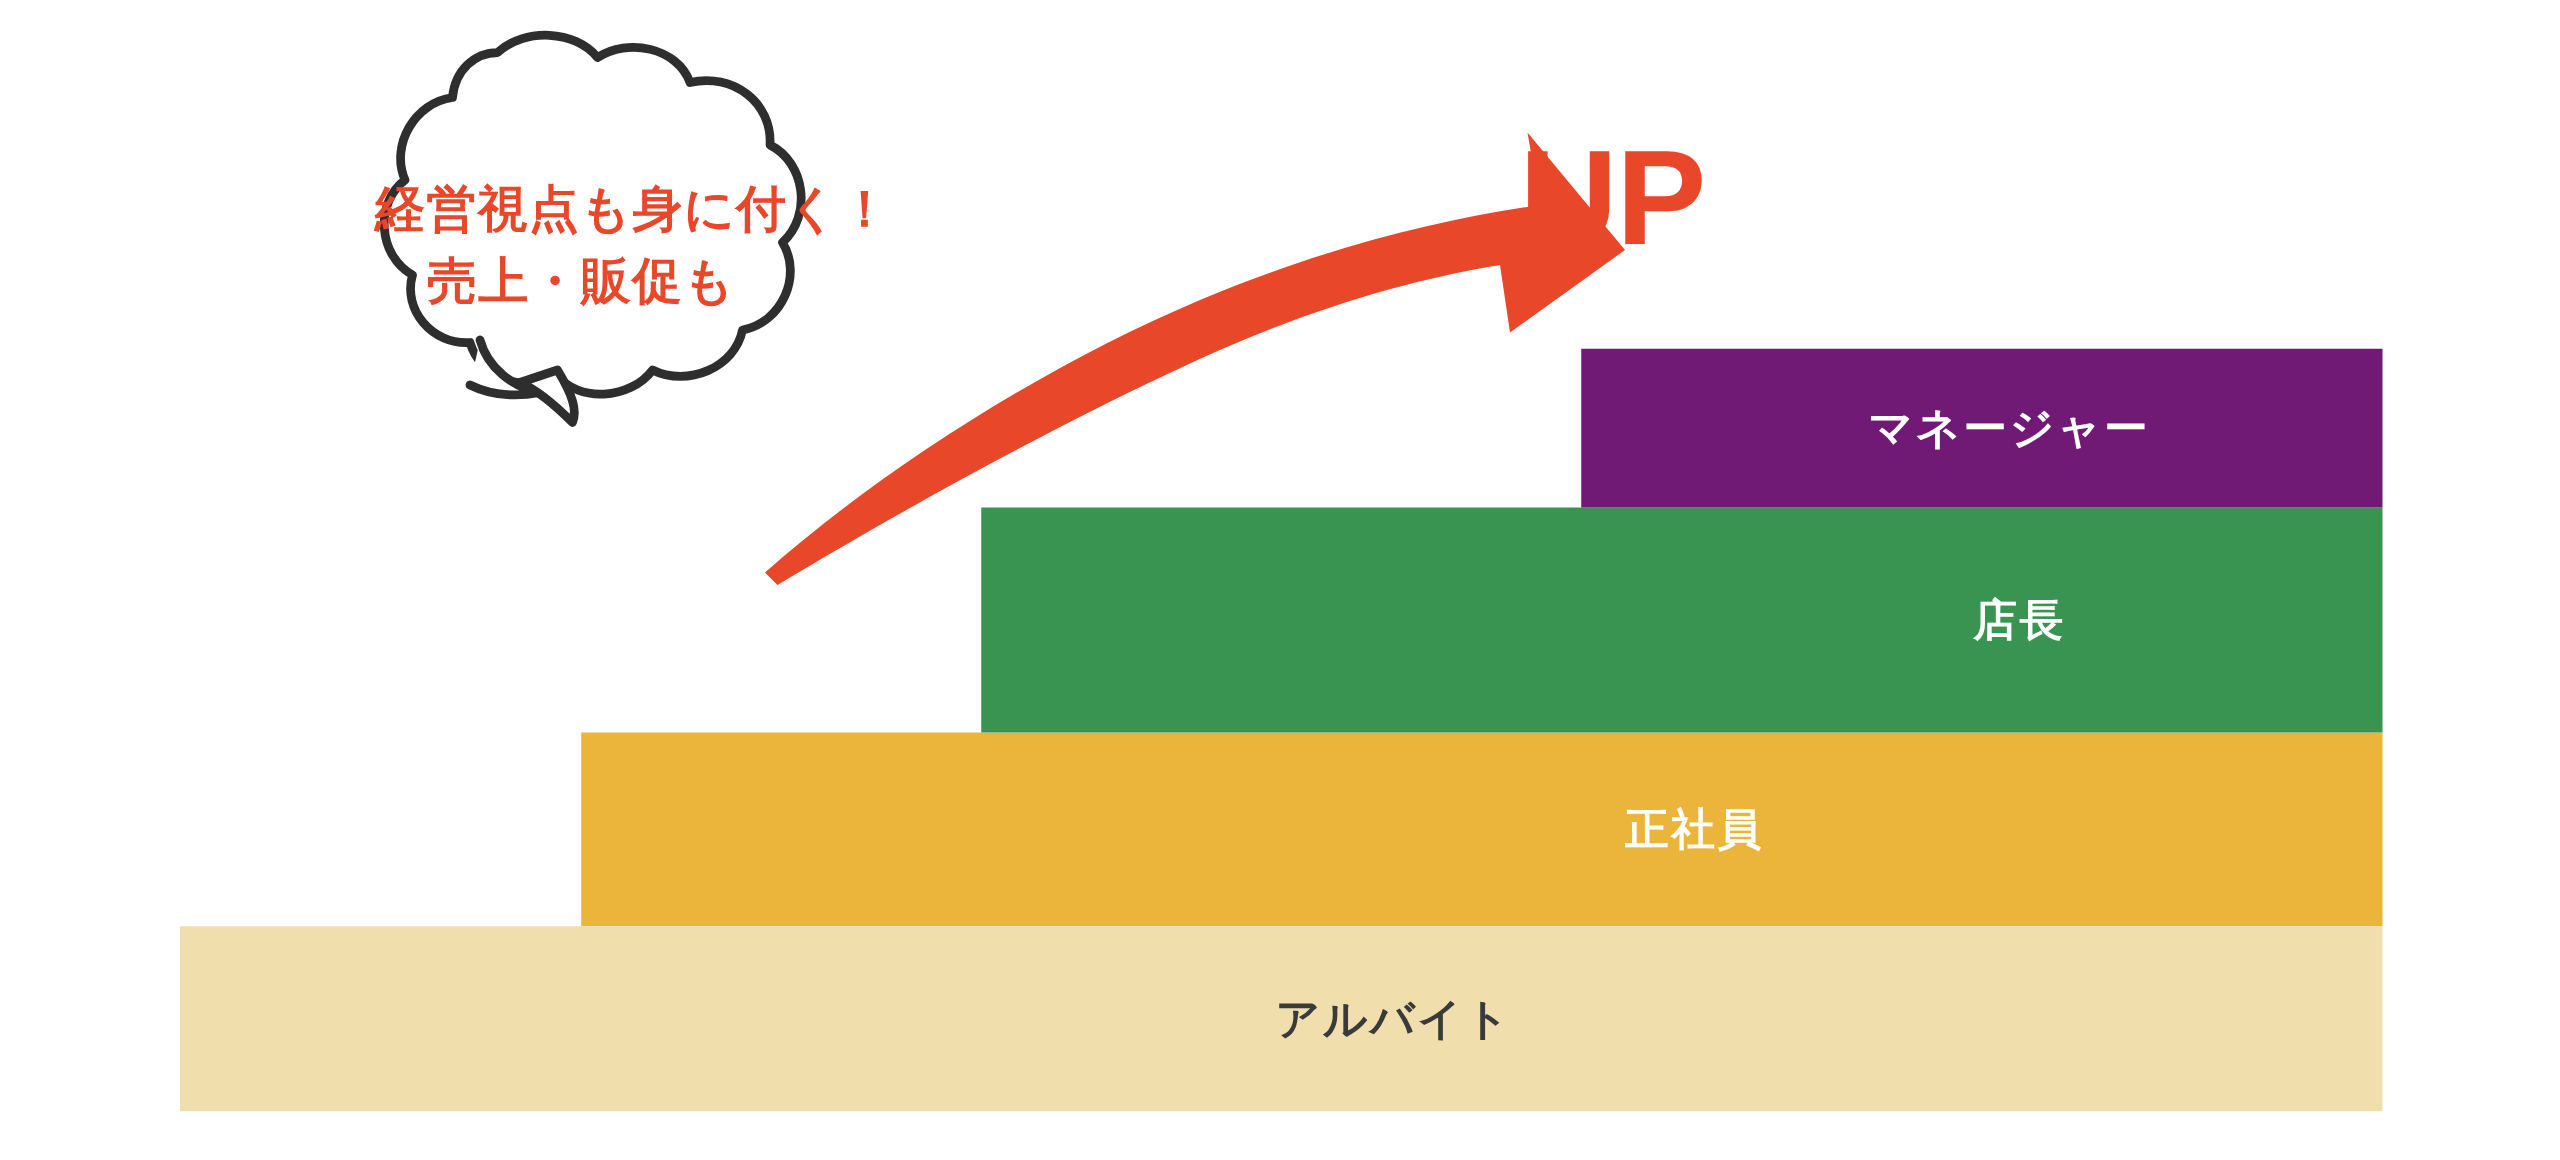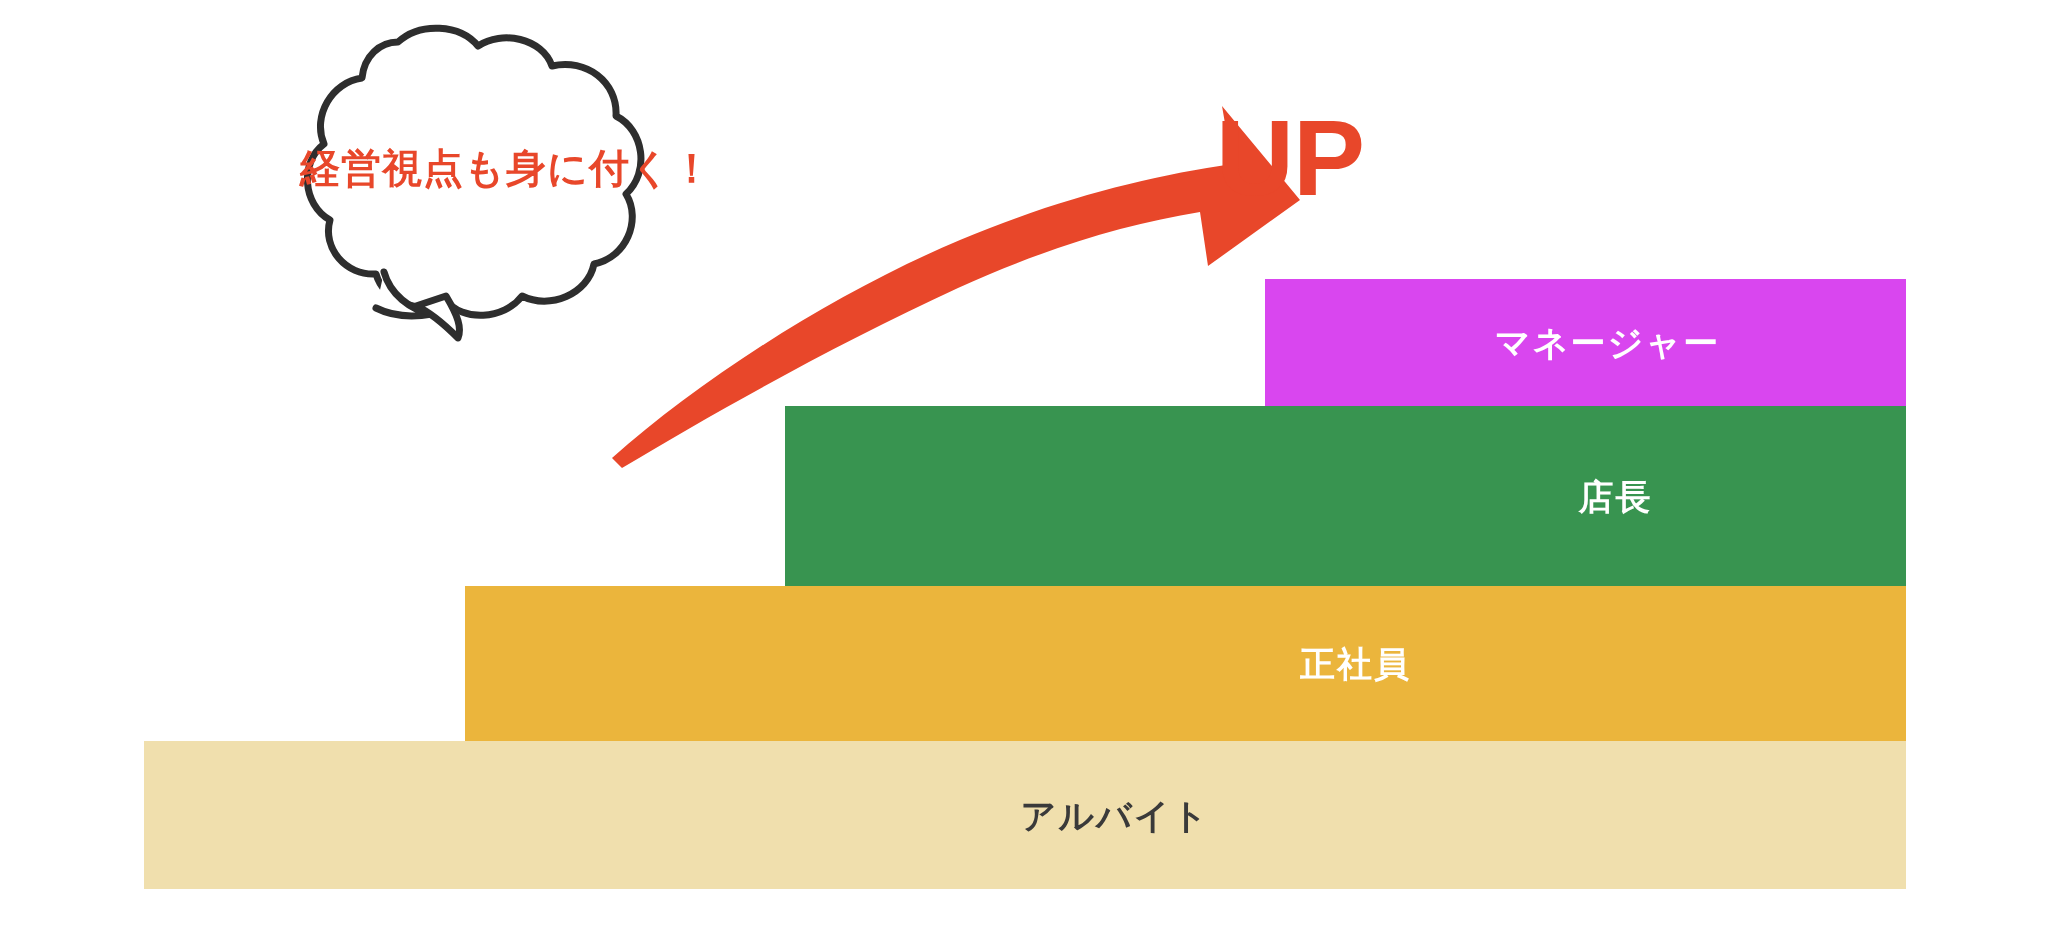--- a/index.html
+++ b/index.html
@@ -30,21 +30,21 @@
     font-weight: 700;
     font-size: 35px;
     letter-spacing: 2px;
     line-height: 1;
     user-select: none;
   }
   .bar-label.dark {
     color: #3a3a3a;
   }
 
-  #bar-manager  { left: 1265px; top: 279px;  width: 641px; height: 127px; background: #d946ef; }
+  #bar-manager  { left: 1265px; top: 279px;  width: 641px; height: 127px; background: #701a75; }
   #bar-tencho   { left: 1105px; top: 406px;  width: 801px; height: 180px; background: #389450; padding-left: 40px; }
   #bar-seishain { left: 943px;  top: 586px;  width: 963px; height: 155px; background: #ebb53c; }
   #bar-arbeit   { left: 780px;  top: 741px;  width: 1126px;height: 148px; background: #f0dfad; }
 
   
   #bar-manager  { left: 1265px; width: 641px; }
   #bar-tencho   { left: 785px;  width: 1121px; }
   #bar-seishain { left: 465px;  width: 1441px; }
   #bar-arbeit   { left: 144px;  width: 1762px; }
 
@@ -150,17 +150,18 @@
              C 62 96, 82 62, 112 58
              C 114 36, 130 22, 148 22 Z" fill="#ffffff" stroke="#2e2e2e" stroke-width="7" stroke-linejoin="round"></path>
     <path d="M 134 252
              C 140 274, 160 290, 182 294
              C 160 298, 142 296, 126 288" fill="#ffffff" stroke="#2e2e2e" stroke-width="7" stroke-linejoin="round" stroke-linecap="round"></path>
     <path d="M 196 276 C 208 296, 212 308, 208 318 C 196 306, 180 292, 166 286 Z" fill="#ffffff" stroke="#2e2e2e" stroke-width="7" stroke-linejoin="round"></path>
   </svg>
 
   <div id="bubble-text">
     <div>経営視点も身に付く！</div>
+    <div>売上・販促も</div>
   </div>
 
   <div id="up-text">UP</div>
 
 </div>
 
 </body></html>

